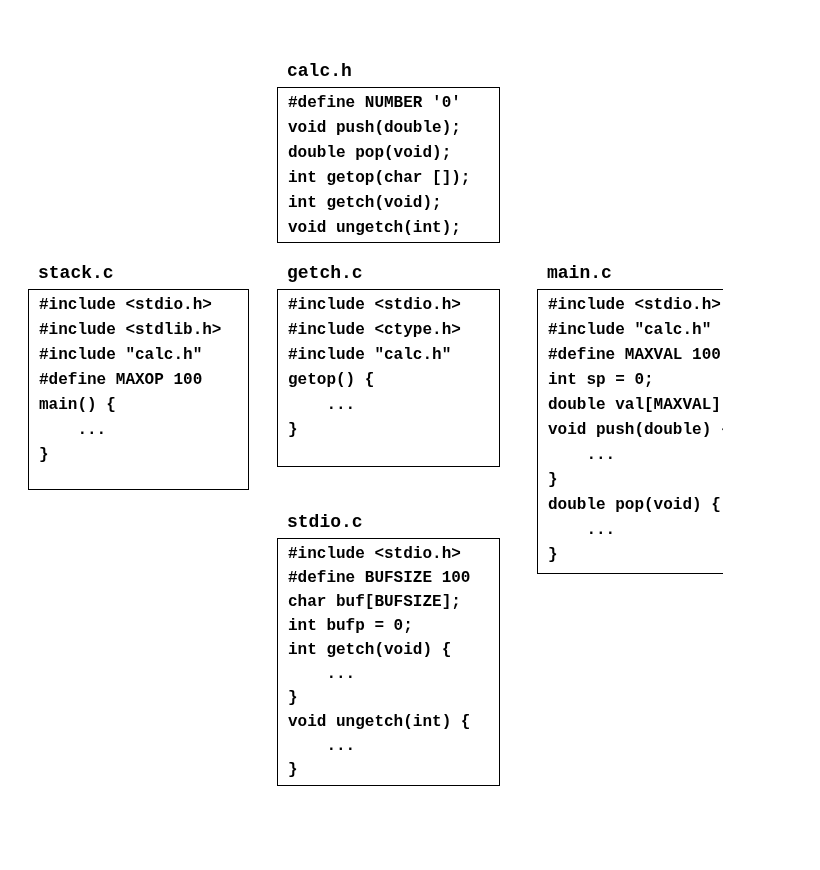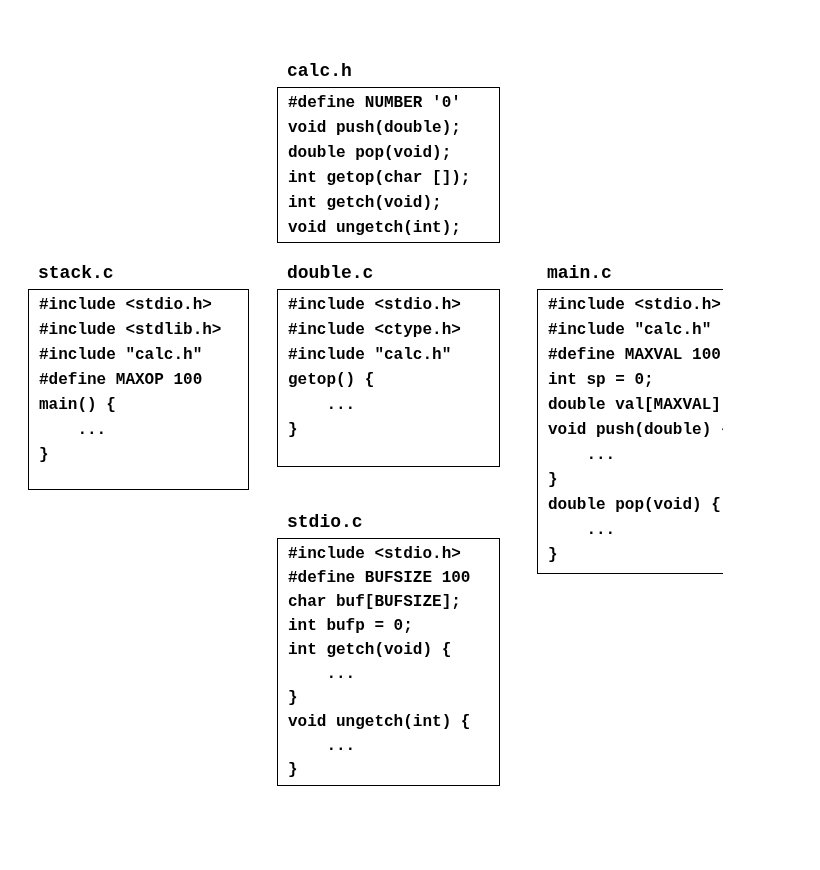--- a/index.html
+++ b/index.html
@@ -84,21 +84,21 @@
 #include &lt;stdlib.h&gt;
 #include "calc.h"
 #define MAXOP 100
 main() {
     ...
 }</div>
     </div>
   </div>
 
   <div class="file-group" id="group-getop-c">
-    <div class="file-label">double.c</div>
+    <div class="file-label">getch.c</div>
     <div class="file-box">
       <div class="file-code">#include &lt;stdio.h&gt;
 #include &lt;ctype.h&gt;
 #include "calc.h"
 getop() {
     ...
 }</div>
     </div>
   </div>
 

